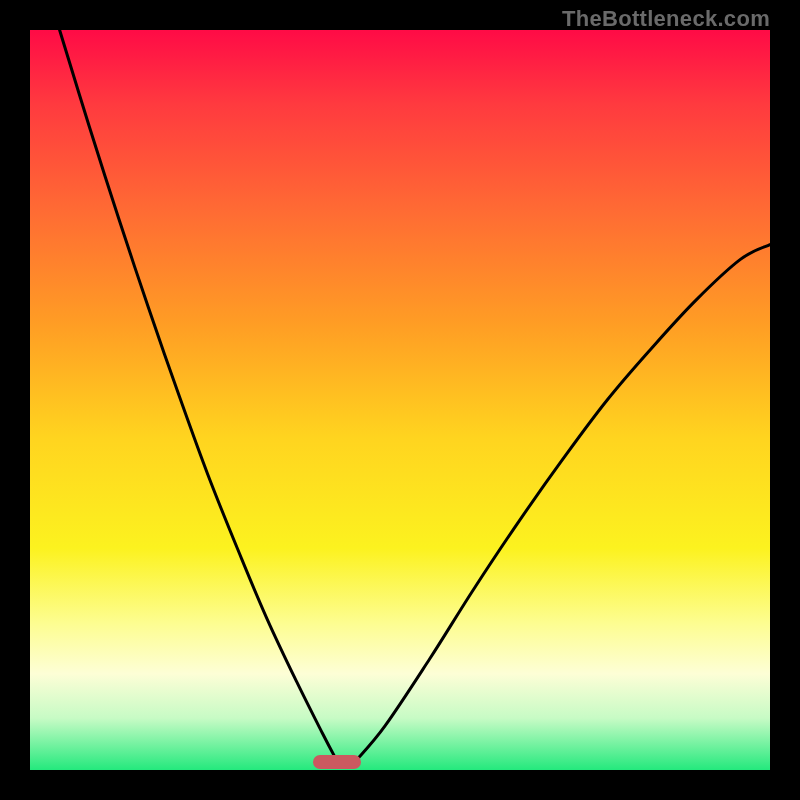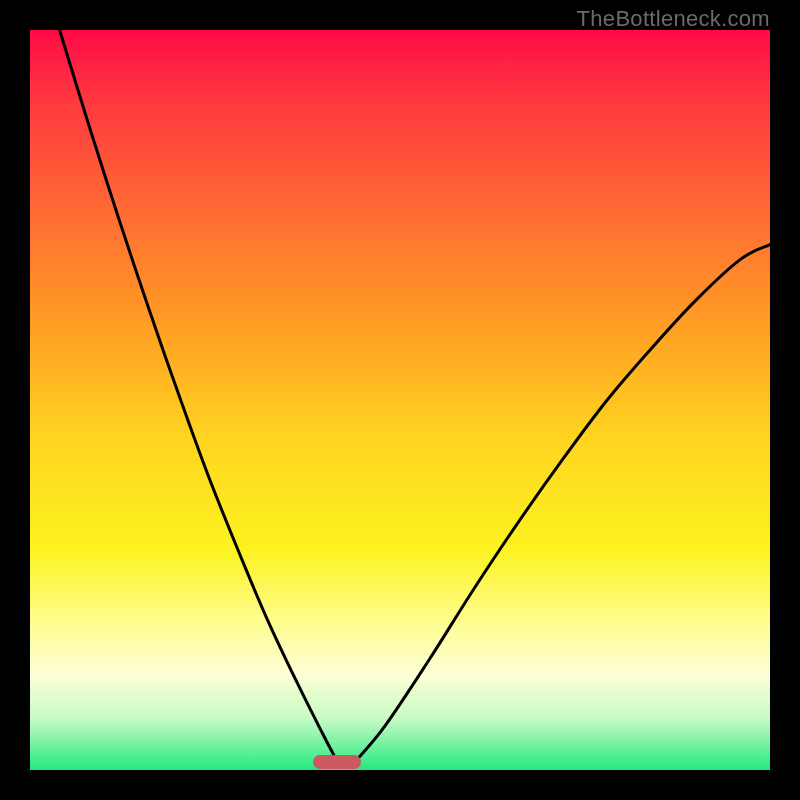--- a/index.html
+++ b/index.html
@@ -33,21 +33,21 @@
       #fdfed6 87%,
       #c7fbc5 93%,
       #24e97d 100%);
   }
   .attribution {
     position: absolute;
     top: 6px;
     right: 30px;
     color: #6a6a6a;
     font-size: 22px;
-    font-weight: 400;
+    font-weight: 700;
     letter-spacing: 0.3px;
   }
   svg.curve {
     position: absolute;
     left: 0;
     top: 0;
     width: 740px;
     height: 740px;
     overflow: visible;
   }

